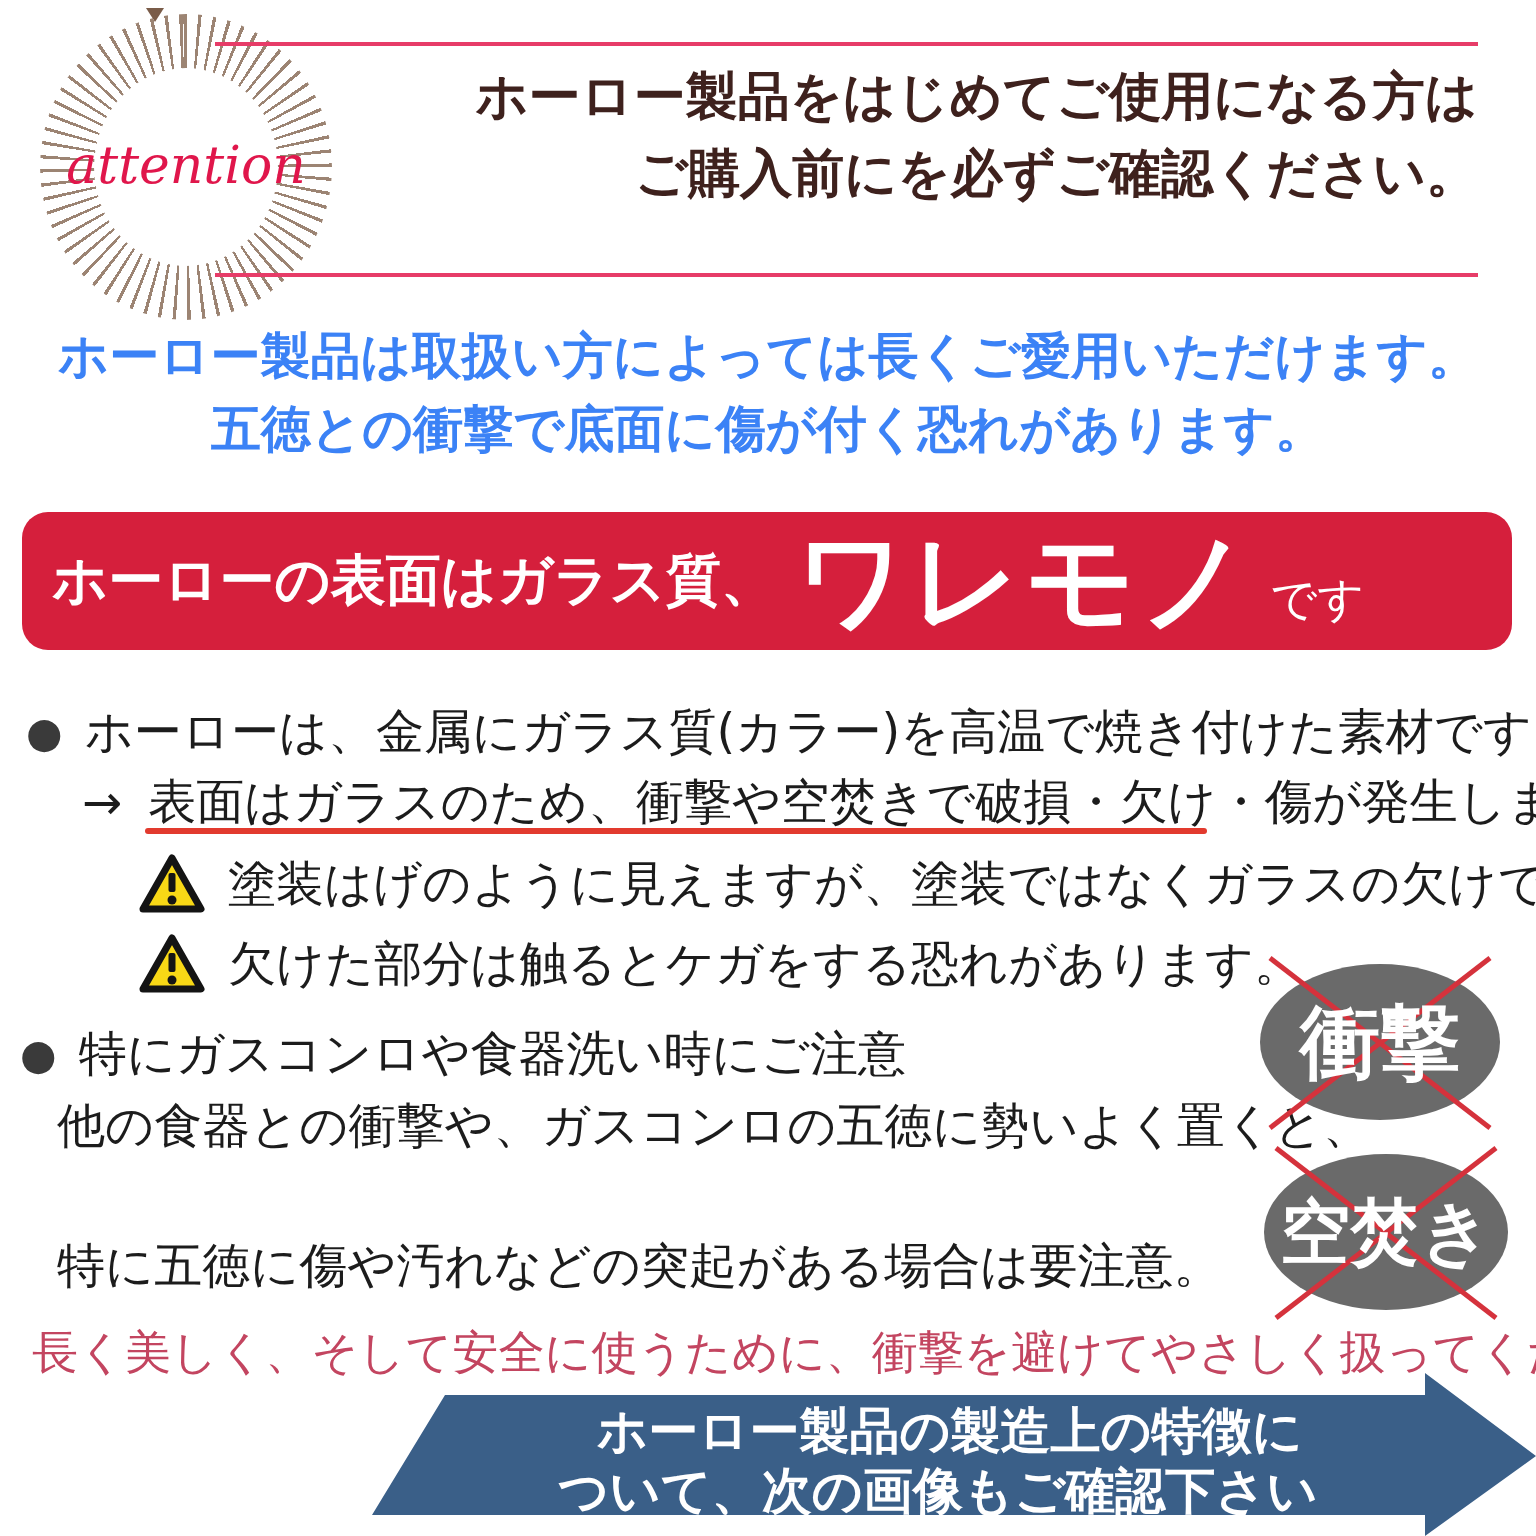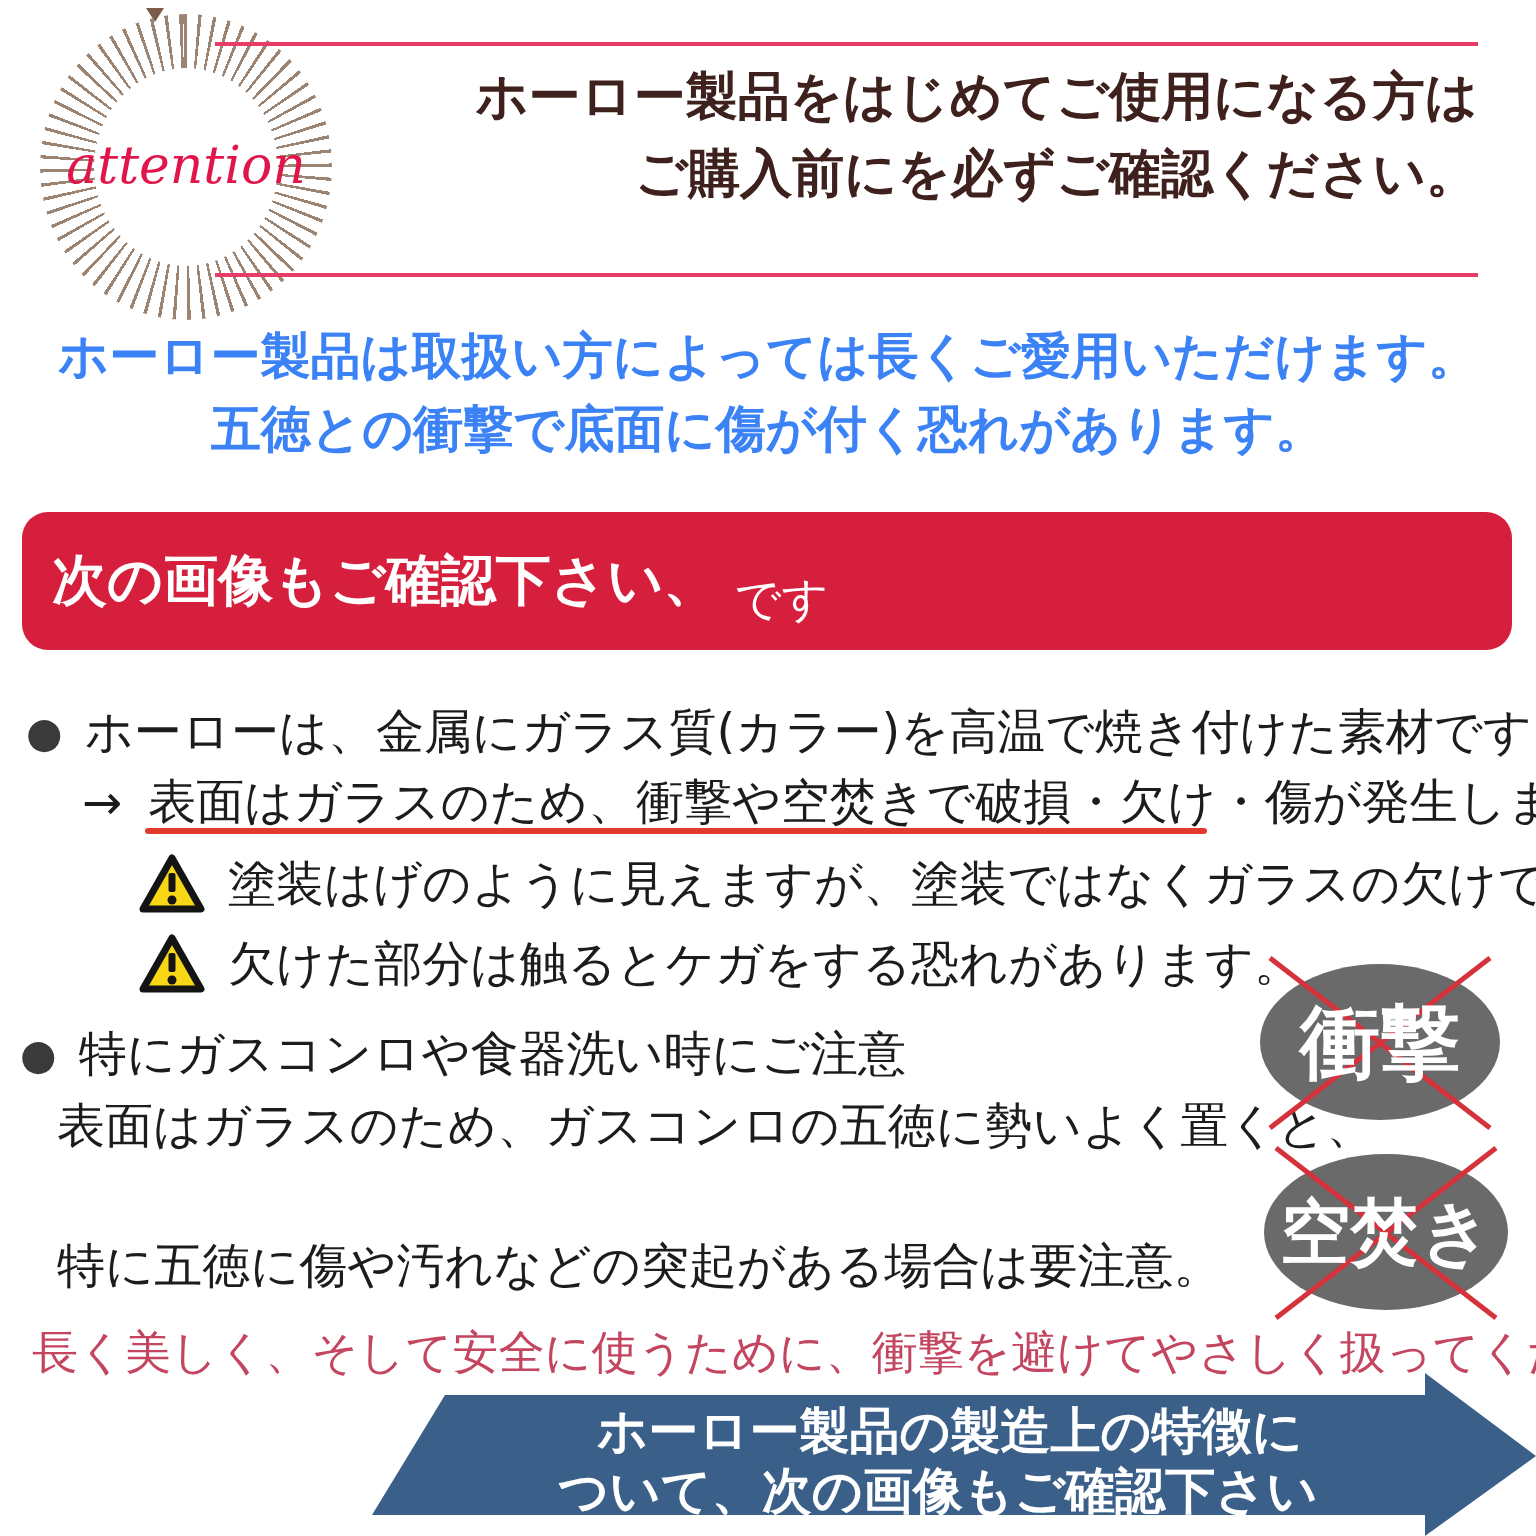--- a/index.html
+++ b/index.html
@@ -104,21 +104,22 @@
     <div>ご購入前にを必ずご確認ください。</div>
   </div>
   <div class="rule rule-bottom"></div>
 
   <div class="intro-text">
     <div>ホーロー製品は取扱い方によっては長くご愛用いただけます。</div>
     <div>五徳との衝撃で底面に傷が付く恐れがあります。</div>
   </div>
 
   <div class="banner">
-    <span class="banner-prefix">次の画像もご確認下さい、</span>
+    <span class="banner-prefix">ホーローの表面はガラス質、</span>
+    <span class="banner-highlight">ワレモノ</span>
     <span class="banner-suffix">です</span>
   </div>
 
   <div class="pt p-bullet1">
     <span class="bullet-glyph">●</span>
     <span>ホーローは、金属にガラス質(カラー)を高温で焼き付けた素材です。</span>
   </div>
   <div class="pt p-sub1">
     <span class="arrow-glyph">→</span>
     <span>表面はガラスのため、衝撃や空焚きで破損・欠け・傷が発生します。</span>
@@ -139,21 +140,21 @@
       <rect x="30.5" y="20" width="7" height="19" rx="2" fill="#141414"></rect>
       <circle cx="34" cy="47" r="4.5" fill="#141414"></circle>
     </svg>
     <span>欠けた部分は触るとケガをする恐れがあります。</span>
   </div>
 
   <div class="pt p-bullet2">
     <span class="bullet-glyph">●</span>
     <span>特にガスコンロや食器洗い時にご注意</span>
   </div>
-  <div class="pt p-b2l2">表面はガラスのため、ガスコンロの五徳に勢いよく置くと、</div>
+  <div class="pt p-b2l2">他の食器との衝撃や、ガスコンロの五徳に勢いよく置くと、</div>
   <div class="pt p-b2l4">特に五徳に傷や汚れなどの突起がある場合は要注意。</div>
 
   <svg class="oval-svg oval-impact" width="284" height="184" viewBox="0 0 284 184">
     <ellipse cx="142" cy="90" rx="120" ry="78" fill="#6a6a6a"></ellipse>
     <line x1="32" y1="6" x2="252" y2="176" stroke="#d5323c" stroke-width="5"></line>
     <line x1="252" y1="6" x2="32" y2="176" stroke="#d5323c" stroke-width="5"></line>
     <text x="142" y="118" font-size="80" text-anchor="middle">衝撃</text>
   </svg>
   <svg class="oval-svg oval-dry" width="284" height="186" viewBox="0 0 284 186">
     <ellipse cx="142" cy="92" rx="122" ry="78" fill="#6a6a6a"></ellipse>

